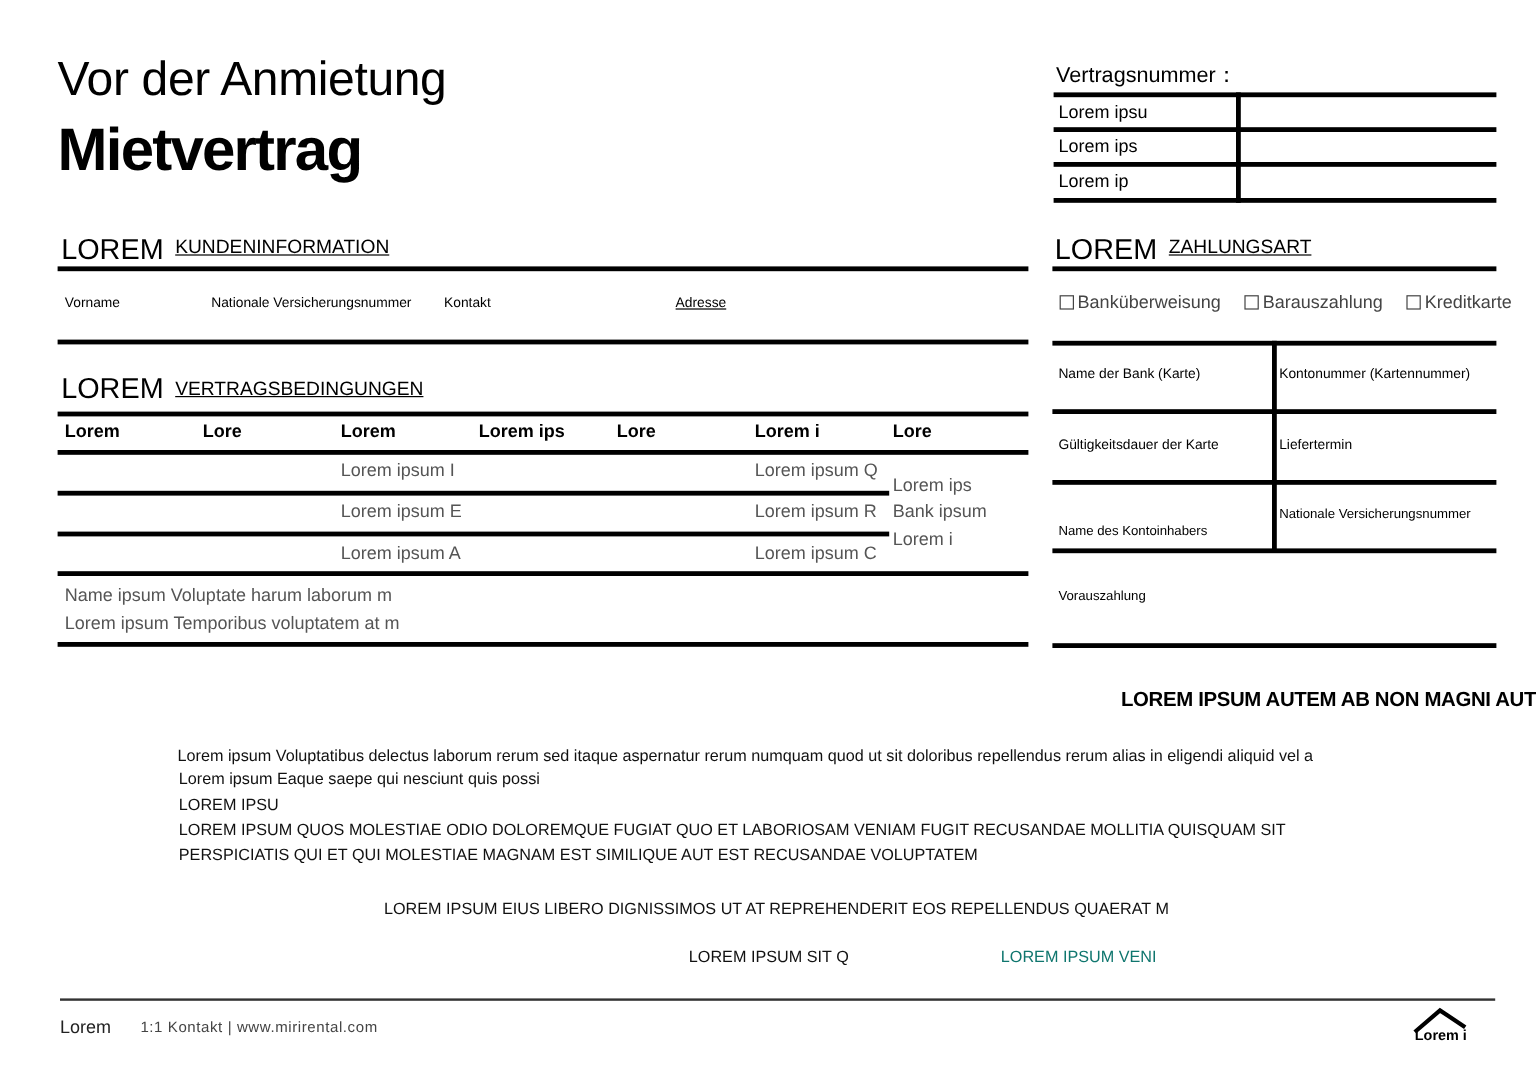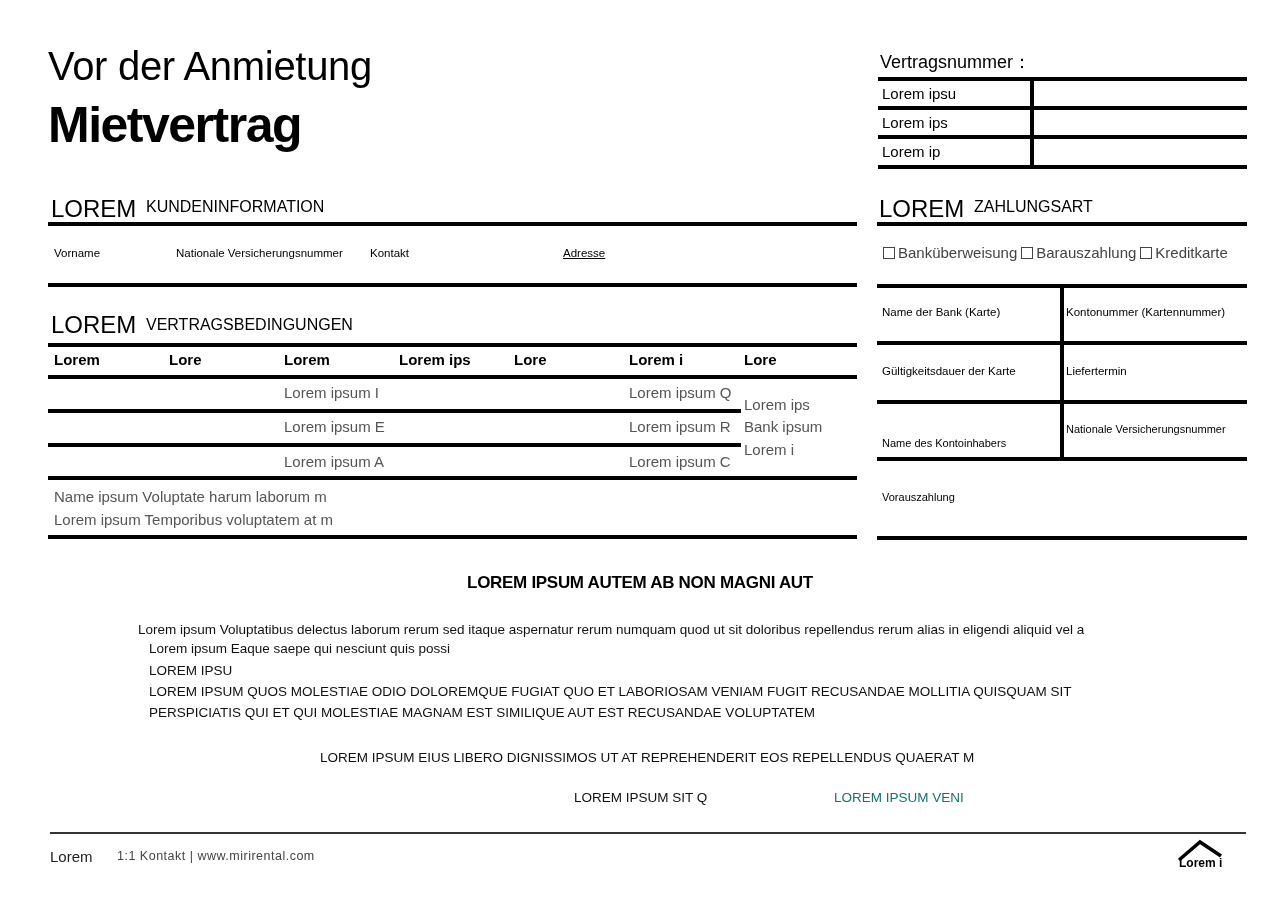--- a/index.html
+++ b/index.html
@@ -12,35 +12,35 @@
   
   .subtitle { left: 48px; top: 44px; font-size: 40px; font-weight: normal; letter-spacing: -0.3px; text-align: center; }
   .title { left: 48px; top: 96px; font-size: 50px; font-weight: bold; letter-spacing: -1.5px; }
 
   
   .vn-label { left: 880px; top: 50px; font-size: 18px; }
   .vn-row-label { font-size: 15px; left: 882px; }
 
   
   .sec-big { font-size: 24px; }
-  .sec-small { font-size: 16px; }
+  .sec-small { font-size: 16px; text-decoration: underline; }
 
   .small { font-size: 11.5px; }
   .pay-small { font-size: 11.5px; }
 
   .th { font-size: 15px; font-weight: bold; }
   .td { font-size: 15px; color: #555; }
 
   .body-text { font-size: 13.5px; color: #111; line-height: 20px; }
   .caps { font-size: 13.5px; color: #111; }
 
   .footer-left { font-size: 15px; color: #222; }
   .footer-contact { font-size: 12.5px; color: #444; letter-spacing: 0.5px; }
 
-  .checkbox-line { font-size: 15px; color: #444; display: flex; align-items: center; gap: 4px; }
+  .checkbox-line { font-size: 15px; color: #444; display: flex; align-items: center; gap: 20px; }
   .cb { display: inline-block; width: 12px; height: 12px; border: 1px solid #444; margin-right: 3px; vertical-align: -1px; }
 </style>
 </head>
 <body>
 
 <div class="abs subtitle">Vor der Anmietung</div>
 <div class="abs title">Mietvertrag</div>
 
 <div class="abs vn-label">Vertragsnummer：</div>
 <div class="rule" style="left:878px; top:77px; width:369px;"></div>
@@ -113,22 +113,22 @@
 <div class="rule" style="left:877px; top:341px; width:370px;"></div>
 <div class="abs pay-small" style="left:882px; top:365px;">Gültigkeitsdauer der Karte</div>
 <div class="abs pay-small" style="left:1066px; top:365px;">Liefertermin</div>
 <div class="rule" style="left:877px; top:400px; width:370px;"></div>
 <div class="abs pay-small" style="left:882px; top:423px; font-size:11px;margin-top:14px;">Name des Kontoinhabers</div>
 <div class="abs pay-small" style="left:1066px; top:423px; font-size:11px;">Nationale Versicherungsnummer</div>
 <div class="rule" style="left:877px; top:457px; width:370px;"></div>
 <div class="abs pay-small" style="left:882px; top:491px; font-size:11px;">Vorauszahlung</div>
 <div class="rule" style="left:877px; top:536px; width:370px;"></div>
 
-<div class="abs" style="left:0; width:1280px; top:573px; text-align:center; font-size:17px; font-weight:bold; letter-spacing:-0.3px;">LOREM IPSUM AUTEM AB NON MAGNI AUT</div>
-<div class="abs body-text" style="left:138px; top:620px;text-align:right;">Lorem ipsum Voluptatibus delectus laborum rerum sed itaque aspernatur rerum numquam quod ut sit doloribus repellendus rerum alias in eligendi aliquid vel a</div>
+<div class="abs" style="left:0; width:1280px; top:573px; text-align:right; font-size:17px; font-weight:bold; letter-spacing:-0.3px;">LOREM IPSUM AUTEM AB NON MAGNI AUT</div>
+<div class="abs body-text" style="left:148px; top:620px;text-align:right;">Lorem ipsum Voluptatibus delectus laborum rerum sed itaque aspernatur rerum numquam quod ut sit doloribus repellendus rerum alias in eligendi aliquid vel a</div>
 <div class="abs body-text" style="left:149px; top:639px;">Lorem ipsum Eaque saepe qui nesciunt quis possi</div>
 <div class="abs caps" style="left:149px; top:663px;">LOREM IPSU</div>
 <div class="abs caps" style="left:149px; top:684px;">LOREM IPSUM QUOS MOLESTIAE ODIO DOLOREMQUE FUGIAT QUO ET LABORIOSAM VENIAM FUGIT RECUSANDAE MOLLITIA QUISQUAM SIT</div>
 <div class="abs caps" style="left:149px; top:705px;">PERSPICIATIS QUI ET QUI MOLESTIAE MAGNAM EST SIMILIQUE AUT EST RECUSANDAE VOLUPTATEM</div>
 <div class="abs caps" style="left:320px; top:750px;">LOREM IPSUM EIUS LIBERO DIGNISSIMOS UT AT REPREHENDERIT EOS REPELLENDUS QUAERAT M</div>
 <div class="abs caps" style="left:574px; top:790px;">LOREM IPSUM SIT Q</div>
 <div class="abs caps" style="left:834px; top:790px; color:#0f766e;">LOREM IPSUM VENI</div>
 
 <div class="abs" style="left:50px; top:832px; width:1196px; height:2px; background:#333;"></div>
 <div class="abs footer-left" style="left:50px; top:848px;">Lorem</div>

